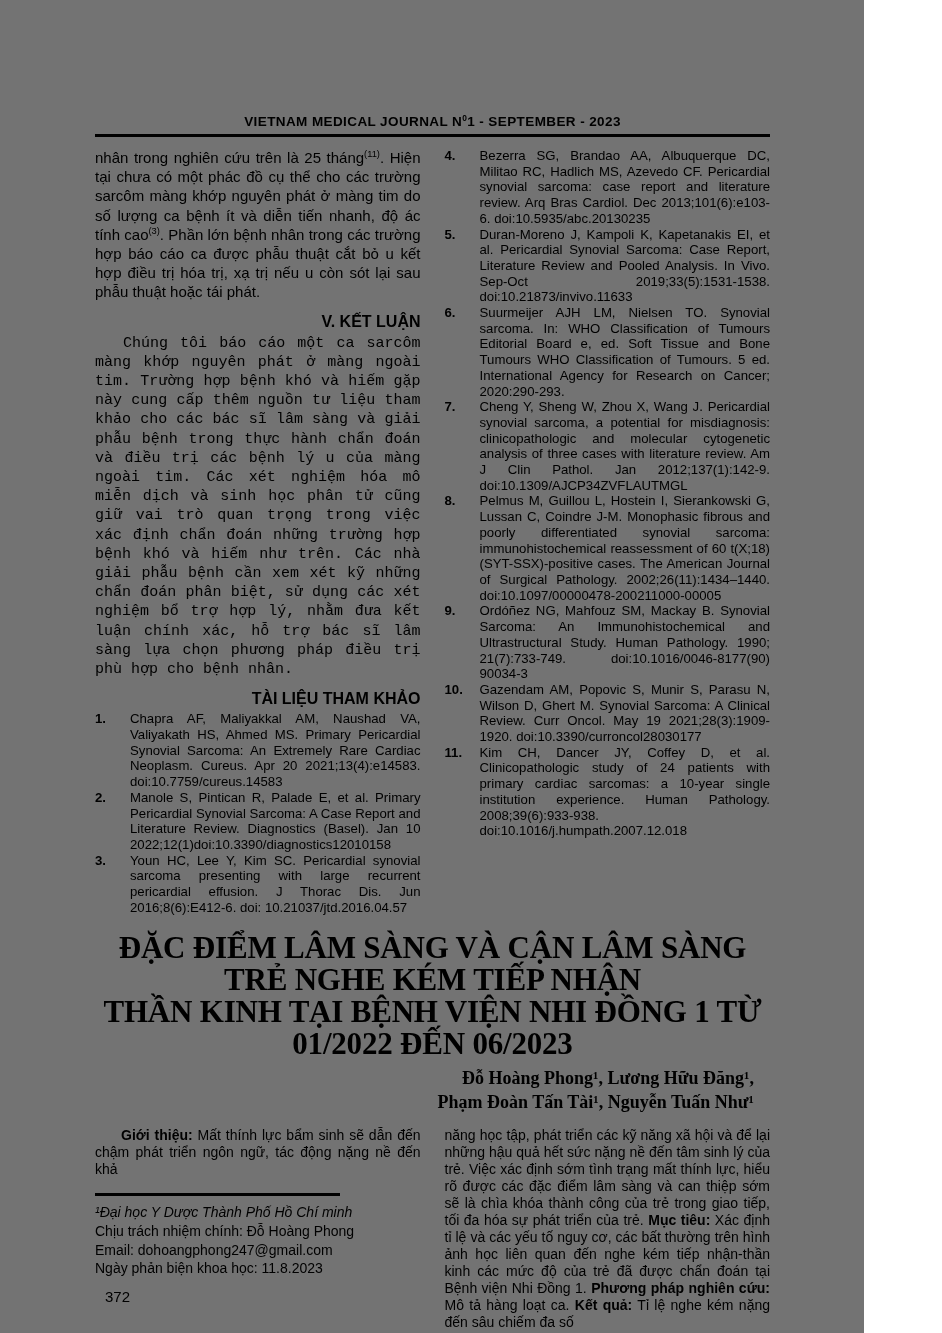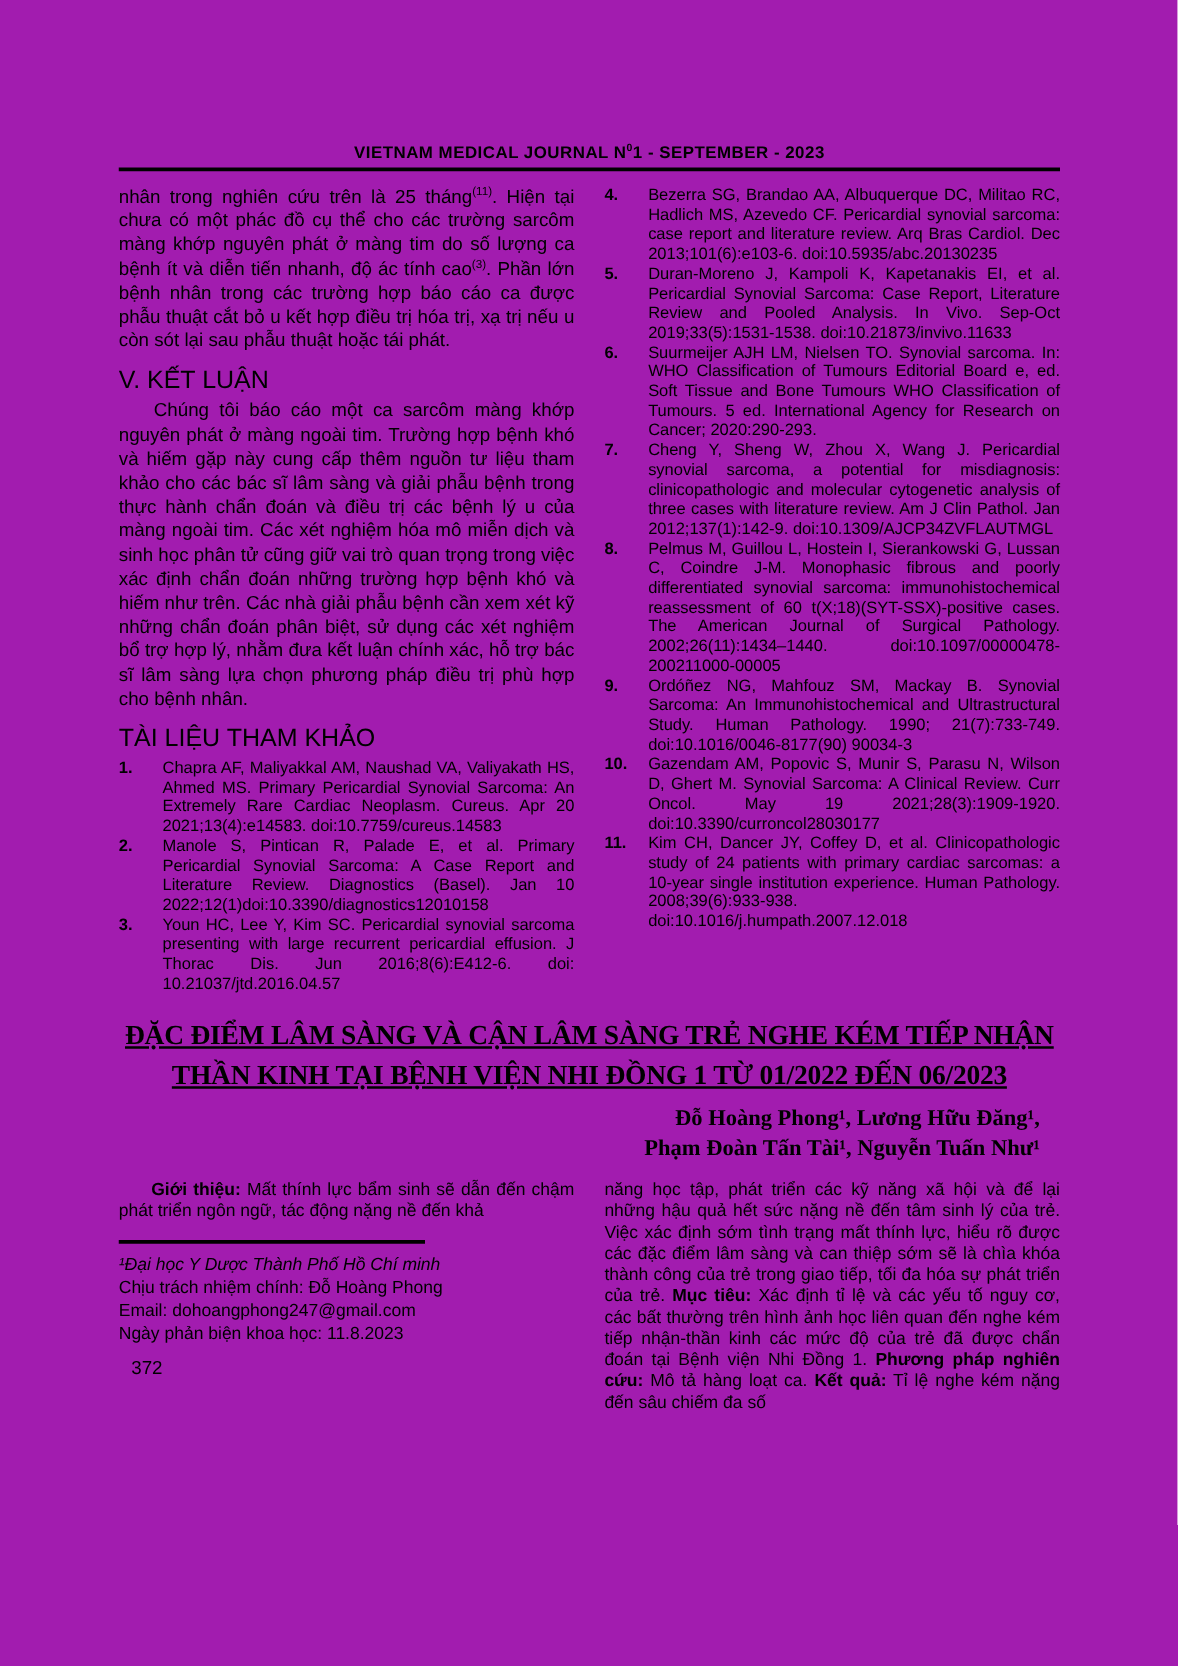--- a/index.html
+++ b/index.html
@@ -1,50 +1,50 @@
 <!DOCTYPE html>
 <html><head>
 <meta charset="utf-8">
 <style>
   html, body { margin:0; padding:0; background:#ffffff; }
   .page {
     position:relative;
-    width:942px; height:1333px;
-    background:#a21caf; color:#000;
+    width:864px; height:1333px;
+    background:#737373; color:#000;
     font-family:"Liberation Sans", sans-serif;
     box-sizing:border-box;
     padding:114px 94px 0 95px;
     overflow:hidden;
   }
   sup { font-size:0.62em; line-height:0; vertical-align:super; }
 
   
   .journal-header { text-align:center; font-weight:bold; font-size:13.5px; letter-spacing:0.4px; }
   .header-rule { height:3px; background:#000; margin-top:5px; }
 
   
   .cols { display:flex; gap:24px; margin-top:11px; }
   .col { width:370px; box-sizing:border-box; }
 
   
   .body-text { font-size:15px; line-height:19.2px; text-align:justify; margin:0; }
-  .indent-first { text-indent:28px; }
-  .section-heading { font-size:20px; font-weight:normal; margin:11px 0 3px 0; }
+  .indent-first { text-indent:28px;font-family:Liberation Mono, monospace; }
+  .section-heading { font-size:16px; font-weight:bold; margin:11px 0 3px 0;text-align:right; }
 
   
   .refs { font-size:13.2px; line-height:15.7px; text-align:justify; }
   .ref { padding-left:35px; text-indent:-35px; }
   .ref-num { display:inline-block; width:35px; text-indent:0; font-weight:bold; }
   .ref-authors { font-weight:normal; }
 
   
   .article-title {
     font-family:"Liberation Serif", serif; font-weight:bold;
-    font-size:22px; line-height:32px; text-align:center;
-    margin-top:17px; letter-spacing:-0.2px;text-decoration:underline;
+    font-size:31px; line-height:32px; text-align:center;
+    margin-top:17px; letter-spacing:-0.2px;
   }
   .authors {
     font-family:"Liberation Serif", serif; font-weight:bold;
     font-size:18px; line-height:24px; text-align:right;
     margin-top:6px; padding-right:16px;
   }
 
   
   .cols2 { margin-top:13px; }
   .abstract-heading { font-size:15.5px; font-weight:bold; margin:0 0 3px 0; }

